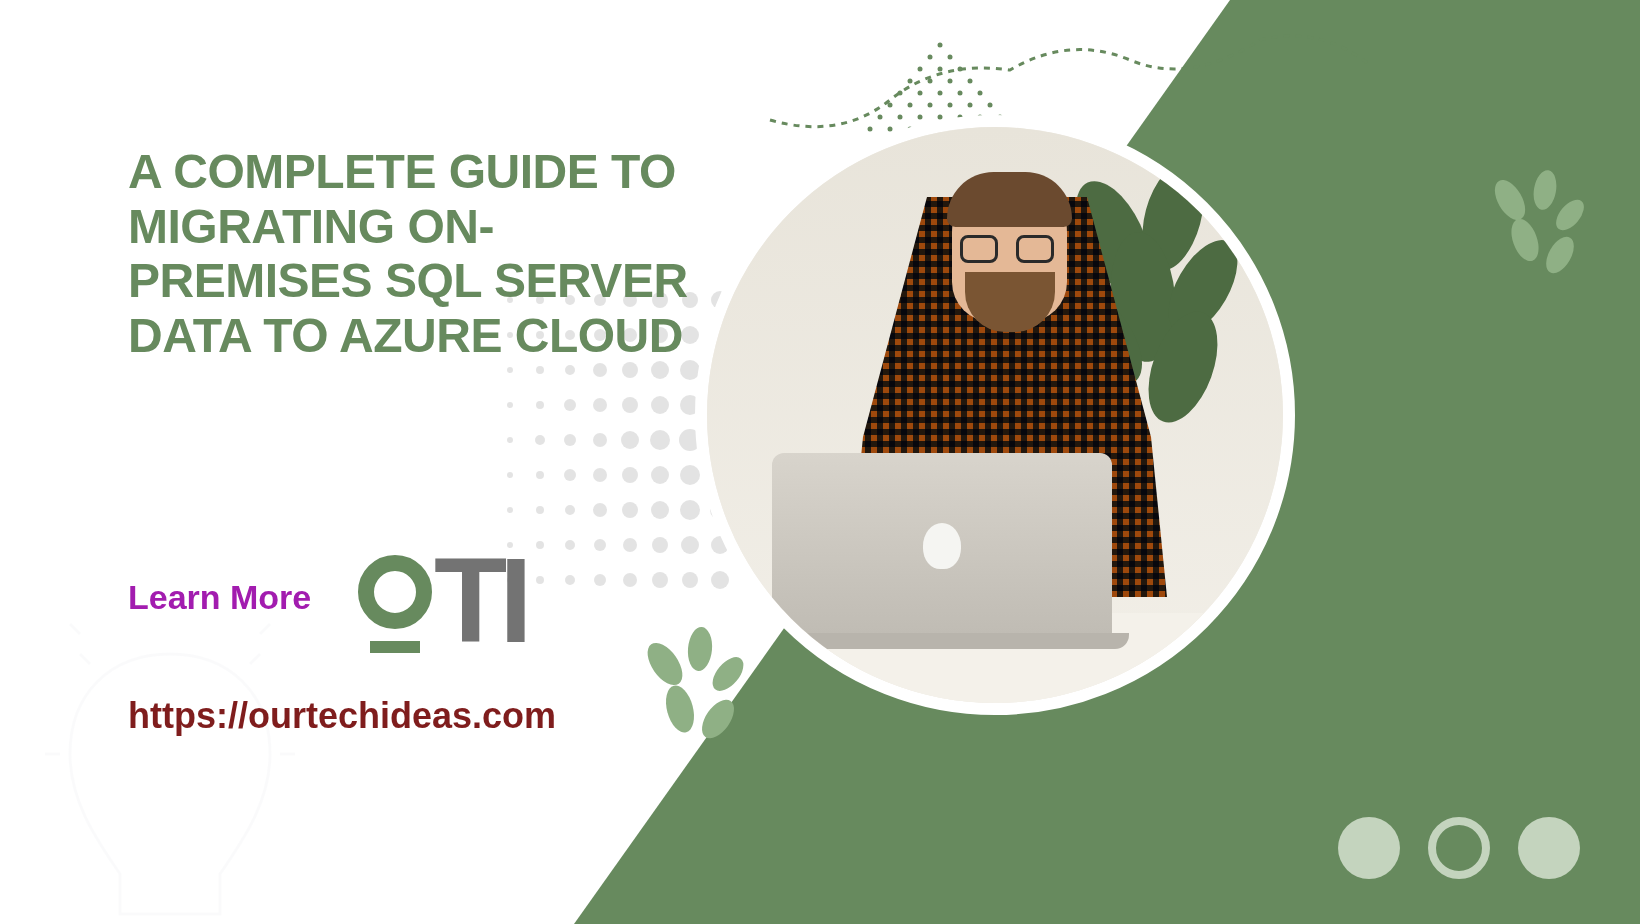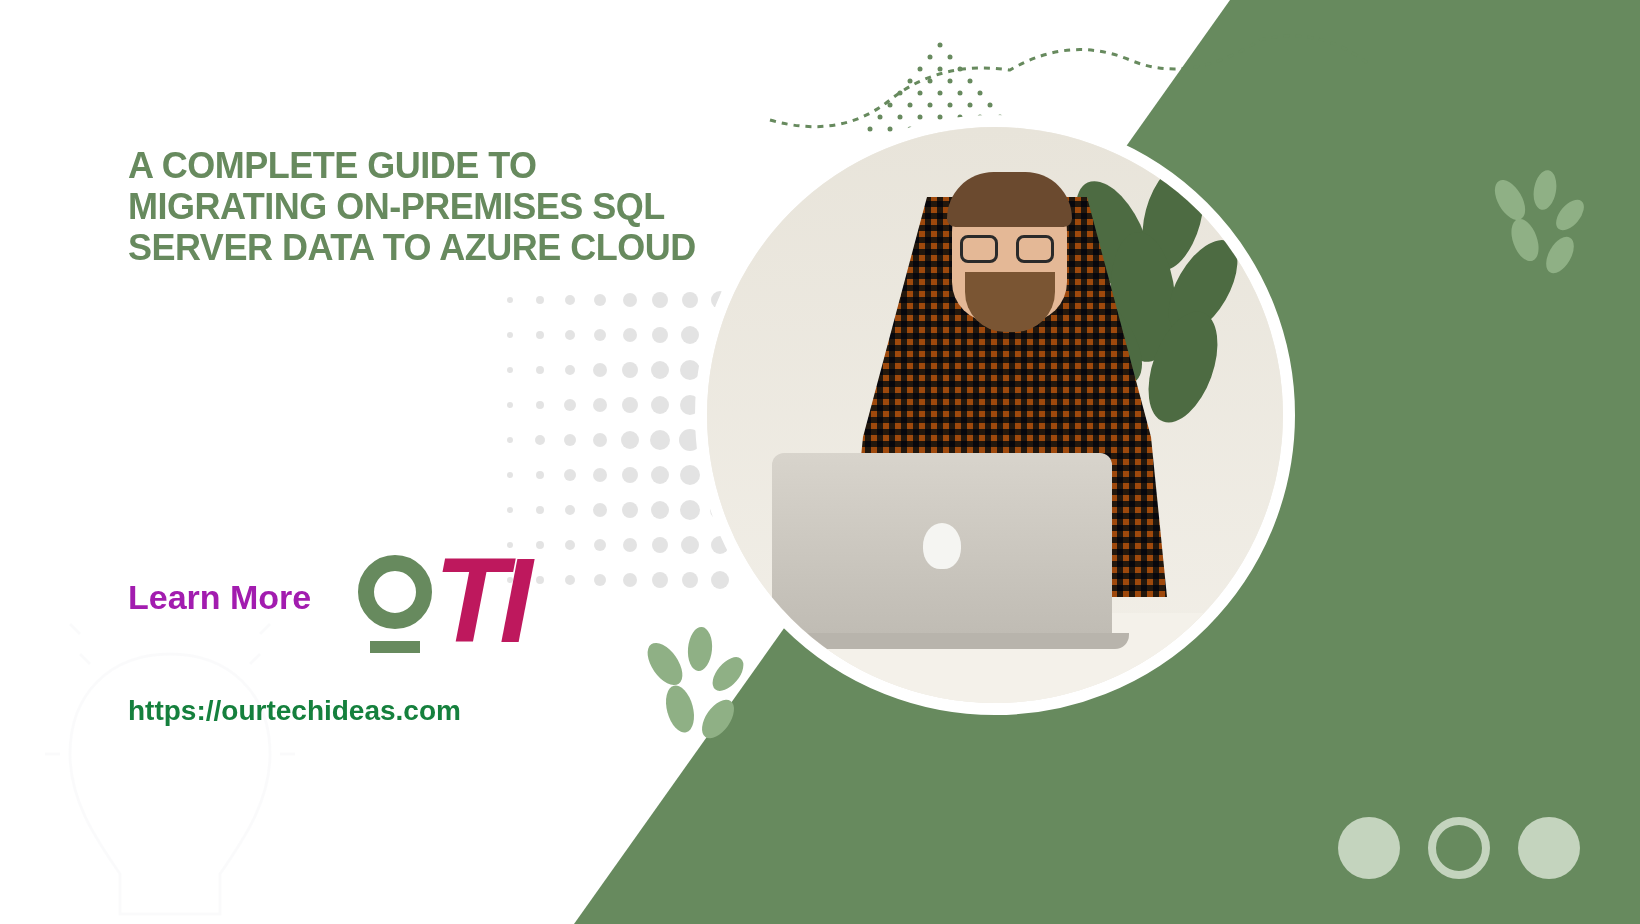--- a/index.html
+++ b/index.html
@@ -54,21 +54,21 @@
     z-index: 1;
     opacity: 0.5;
   }
 
   
   .title {
     position: absolute;
     top: 145px;
     left: 128px;
     width: 585px;
-    font-size: 36px;
+    font-size: 48px;
     font-weight: 900;
     line-height: 1.14;
     color: #678a5e;
     letter-spacing: -0.5px;
     z-index: 3;
   }
 
   
   .learn-more {
     position: absolute;
@@ -103,36 +103,35 @@
   }
   .logo-o-line {
     width: 50px;
     height: 12px;
     background: #678a5e;
     margin-top: 12px;
   }
   .logo-ti {
     font-size: 120px;
     font-weight: 900;
-    color: #be185d;
+    color: #737373;
     letter-spacing: -8px;
     margin-left: 2px;
     line-height: 0.85;
     margin-bottom: 2px;
-    font-style: italic;
   }
 
   
   .url {
     position: absolute;
     top: 695px;
     left: 128px;
-    font-size: 28px;
+    font-size: 36px;
     font-weight: 700;
-    color: #15803d;
+    color: #7f1d1d;
     z-index: 3;
   }
 
   
   .photo-circle {
     position: absolute;
     top: 115px;
     left: 695px;
     width: 600px;
     height: 600px;

